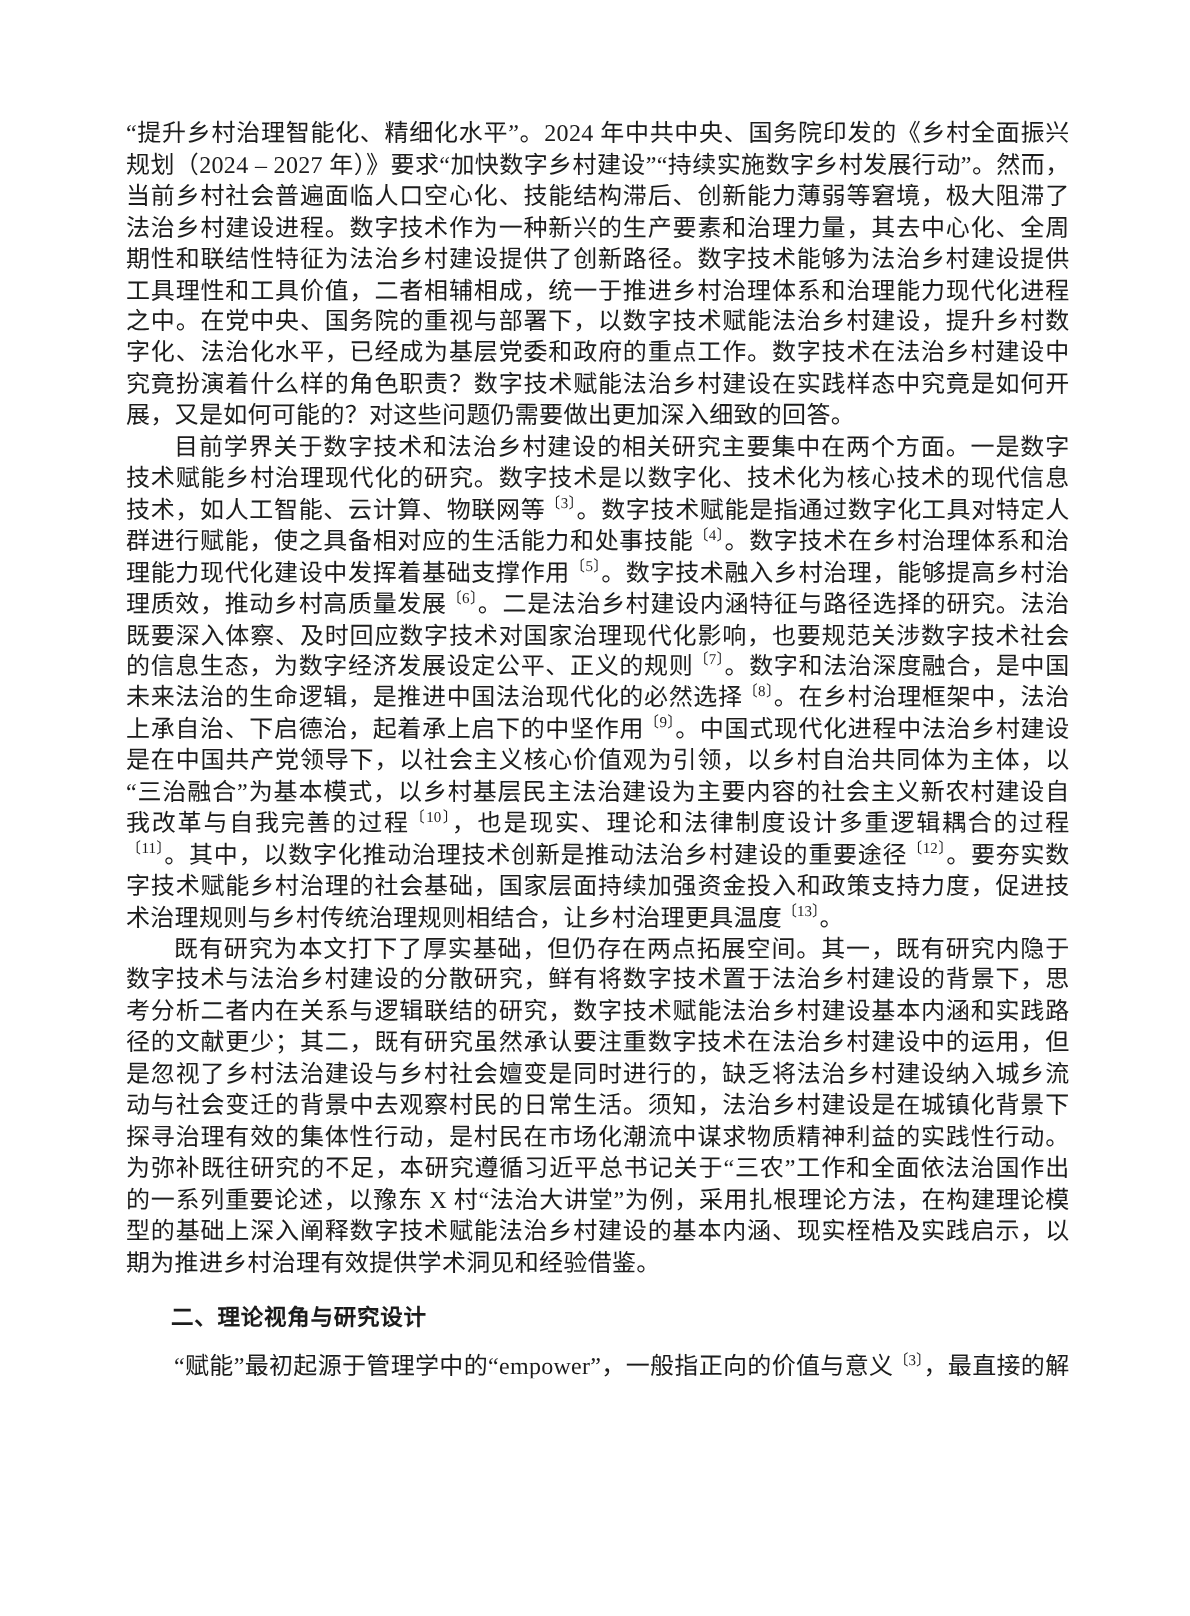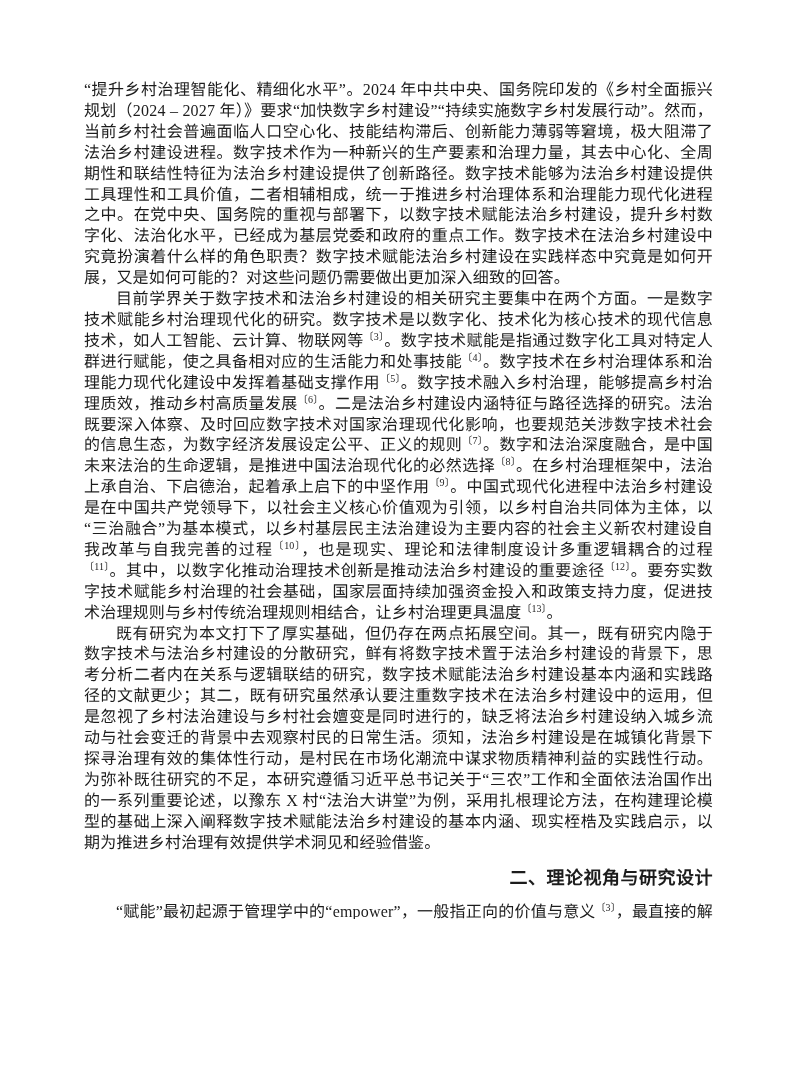--- a/index.html
+++ b/index.html
@@ -36,25 +36,24 @@
   .para sup {
     font-size: 10px;
     line-height: 0;
     vertical-align: super;
     letter-spacing: 0;
   }
   .section-heading {
     margin: 14px 0 13px 0;
     font-family: "Liberation Sans", "DejaVu Sans", sans-serif;
     font-weight: 700;
-    font-size: 18px;
+    font-size: 15px;
     line-height: 21px;
     text-indent: 2em;
     letter-spacing: 0.5px;
-    text-align: right;
   }
   .subsection-heading {
     margin: 0 0 1px 0;
     font-size: 16px;
     line-height: 21px;
     text-indent: 2em;
     letter-spacing: 0.5px;
   }
   .page-number {
     position: absolute;

